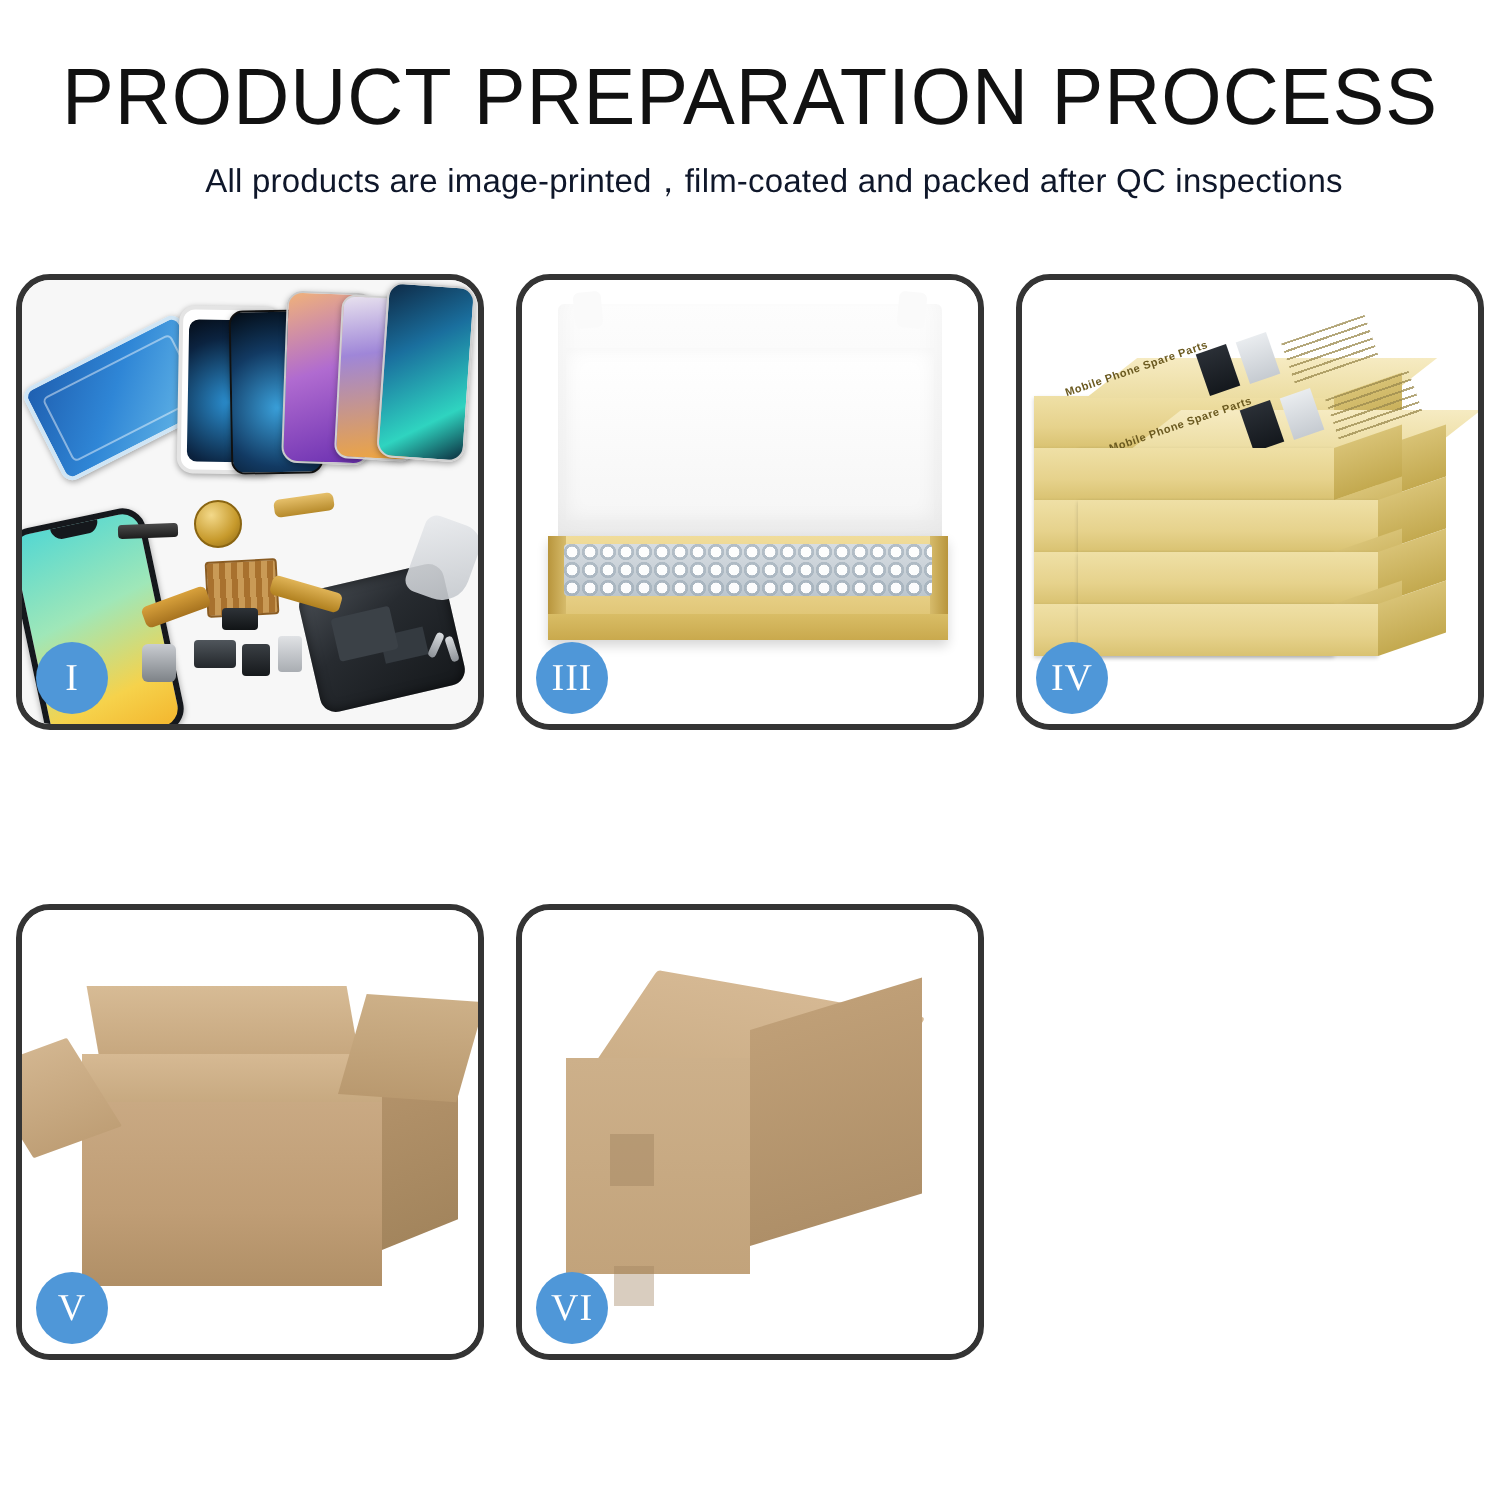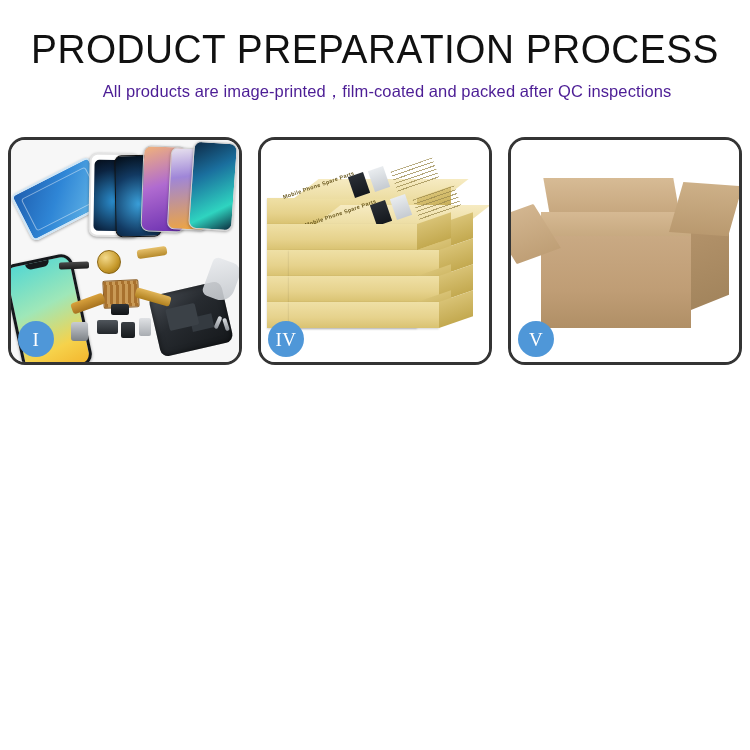--- a/index.html
+++ b/index.html
@@ -36,21 +36,21 @@
     color: #111111;
     font-family: "Liberation Sans Narrow", "Liberation Sans", "DejaVu Sans", sans-serif;
     transform: scaleX(0.97);
     white-space: nowrap;
   }
   .subtitle {
     margin-top: 9px;
     font-size: 16.5px;
     line-height: 20px;
     font-weight: 400;
-    color: #4c1d95;
+    color: #0f172a;
     letter-spacing: 0.1px;
     white-space: nowrap;
     margin-left: 24px;
   }
 
   
   .grid {
     position: absolute;
     left: 8px;
     top: 137px;
@@ -411,20 +411,33 @@
         <div class="smallpart sp4"></div>
         <div class="smallpart sp5"></div>
         <div class="screwA"></div>
         <div class="screwB"></div>
         <div class="tool"></div>
       </div>
       <div class="badge">I</div>
     </div>
 
 
+    <div class="panel">
+      <div class="panel-stage p3">
+        <div class="lidwrap"></div>
+        <div class="foam"></div>
+        <div class="tray">
+          <div class="tray-edge"></div>
+          <div class="tray-edge r"></div>
+          <div class="tray-inner"></div>
+          <div class="tray-lip"></div>
+        </div>
+      </div>
+      <div class="badge">III</div>
+    </div>
 
     <div class="panel">
       <div class="panel-stage p4">
         <div class="stack">
 
           <div class="sbox" style="left:0px; top:36px;">
             <div class="topface"></div>
             <div class="side"></div>
           </div>
           <div class="lbl" style="left:14px; top:20px; transform:rotate(-19deg);">Mobile Phone Spare Parts</div>
@@ -473,15 +486,25 @@
         <div class="contents"></div>
         <div class="carton-top"></div>
         <div class="carton-body"></div>
         <div class="carton-right"></div>
         <div class="flapL"></div>
         <div class="flapR"></div>
       </div>
       <div class="badge">V</div>
     </div>
 
+    <div class="panel">
+      <div class="panel-stage p6">
+        <div class="c6-top"></div>
+        <div class="c6-left"></div>
+        <div class="c6-right"></div>
+        <div class="c6-tab1"></div>
+        <div class="c6-tab2"></div>
+      </div>
+      <div class="badge">VI</div>
+    </div>
 
   </div>
 </div>
 
 </body></html>

